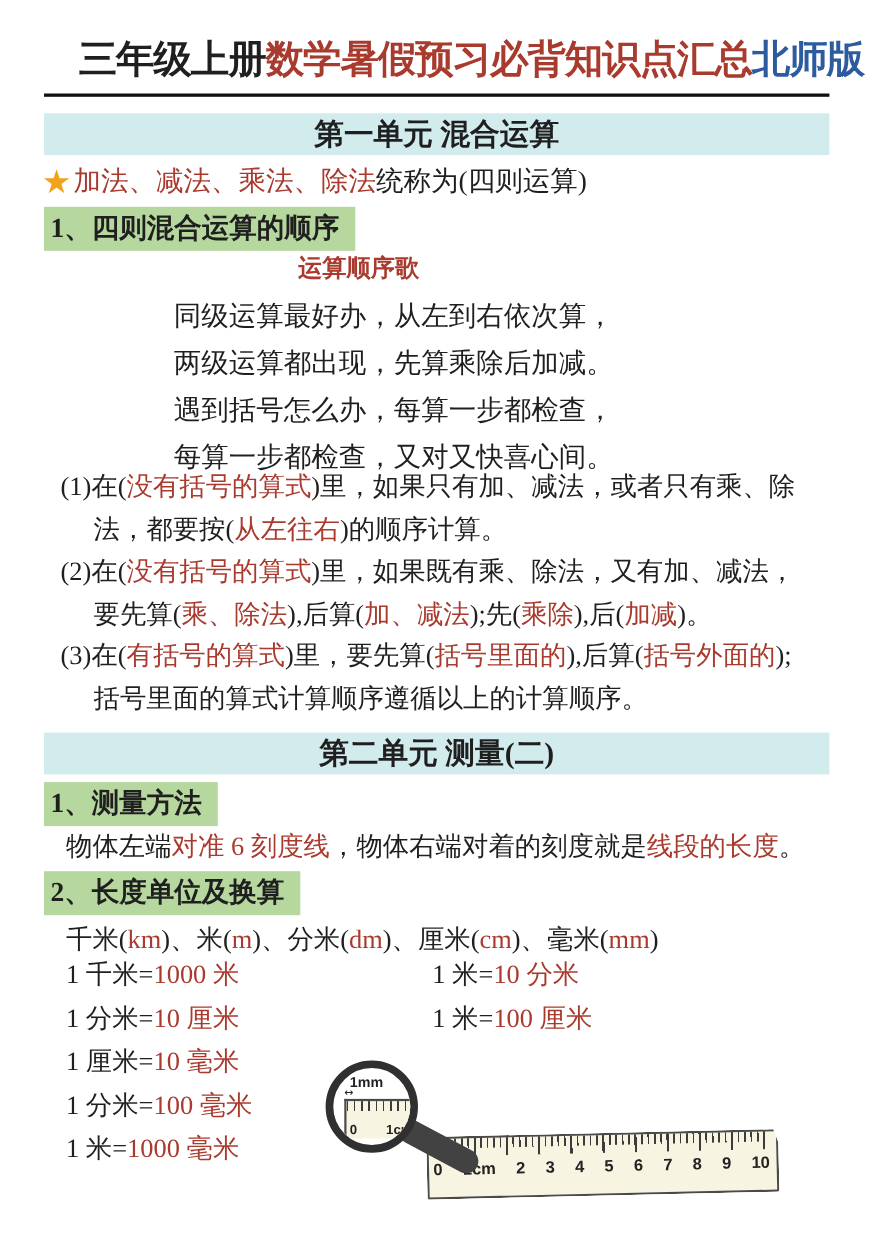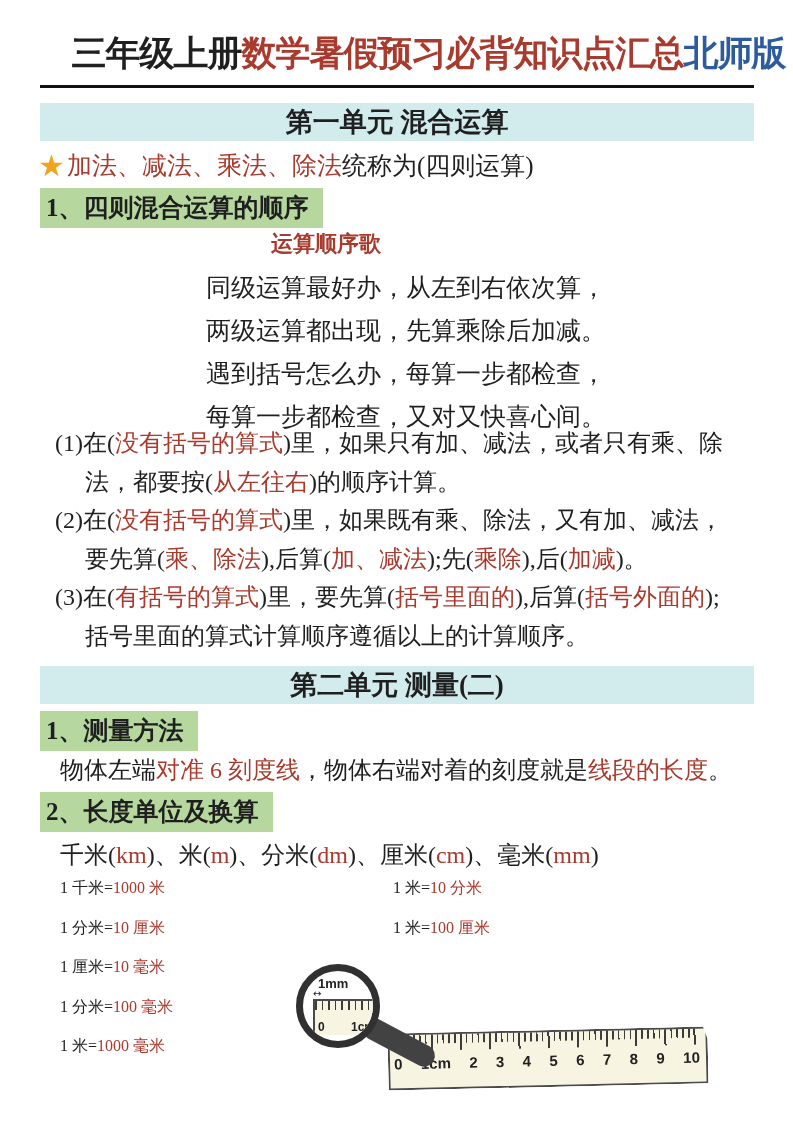--- a/index.html
+++ b/index.html
@@ -81,21 +81,20 @@
     left:0;top:229px;width:652px;
     text-align:center;
     color:var(--red);
     font-size:22px;font-weight:700;
   }
   .poem{
     left:0;top:266px;width:716px;
     text-align:center;
     font-size:25px;line-height:43px;
     white-space:nowrap;
-    margin-left:48px;
   }
   
   .rules{
     left:55px;top:424px;width:710px;
     font-size:24px;line-height:38.5px;
     white-space:nowrap;
   }
   .rule-line.indent{padding-left:30px;}
   .seg-red{color:var(--red);}
   .seg-ink{color:var(--ink);}
@@ -104,21 +103,21 @@
     left:60px;top:752px;width:710px;
     font-size:24px;line-height:36px;
     white-space:nowrap;
   }
   .units-line{
     left:60px;top:838px;width:710px;
     font-size:24px;line-height:34px;
     white-space:nowrap;
   }
   .conv-col{
-    font-size:16px;line-height:39.5px;
+    font-size:24px;line-height:39.5px;
     white-space:nowrap;
   }
   .conv-left{left:60px;top:868px;}
   .conv-right{left:393px;top:868px;}
   .conv-red{color:var(--red);}
   
   .illus{left:285px;top:950px;width:460px;height:165px;}
   .main-ruler{
     position:absolute;left:103px;top:80px;width:320px;height:57px;
     background:var(--cream);

